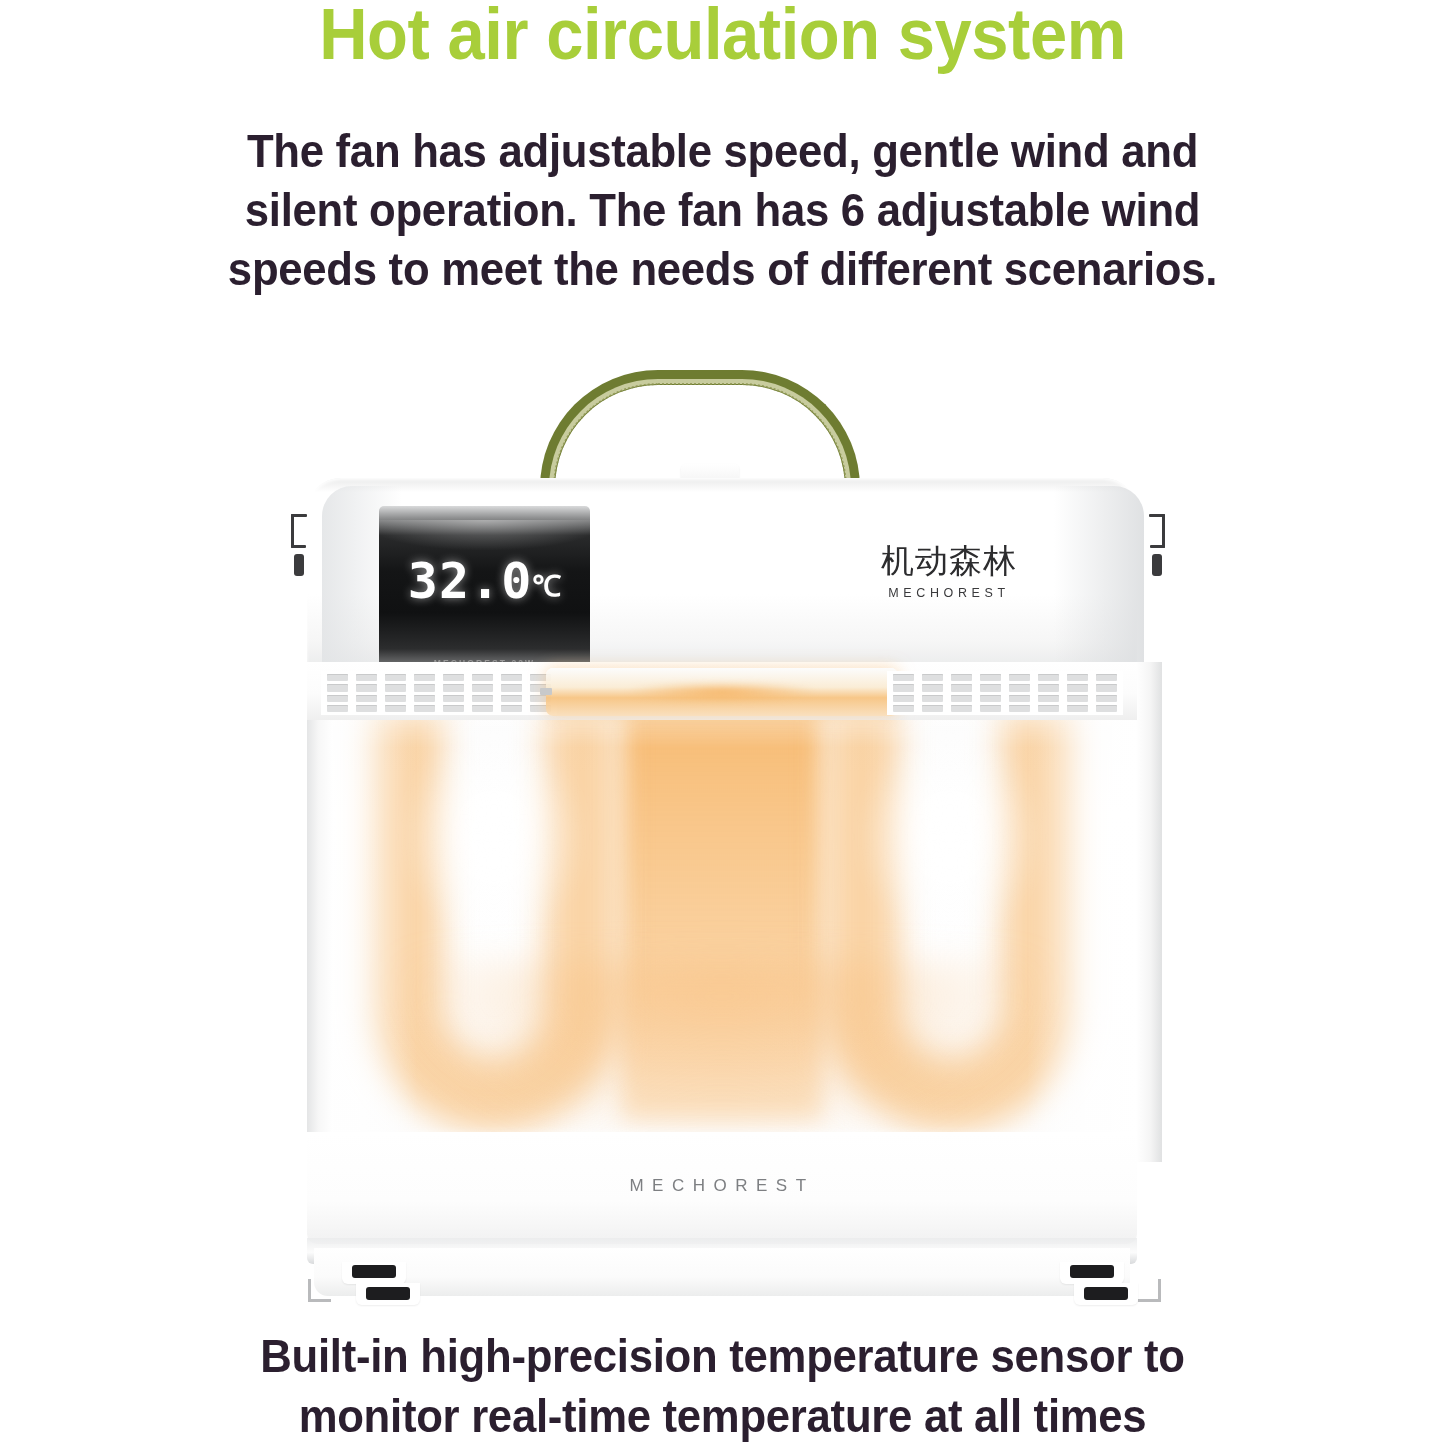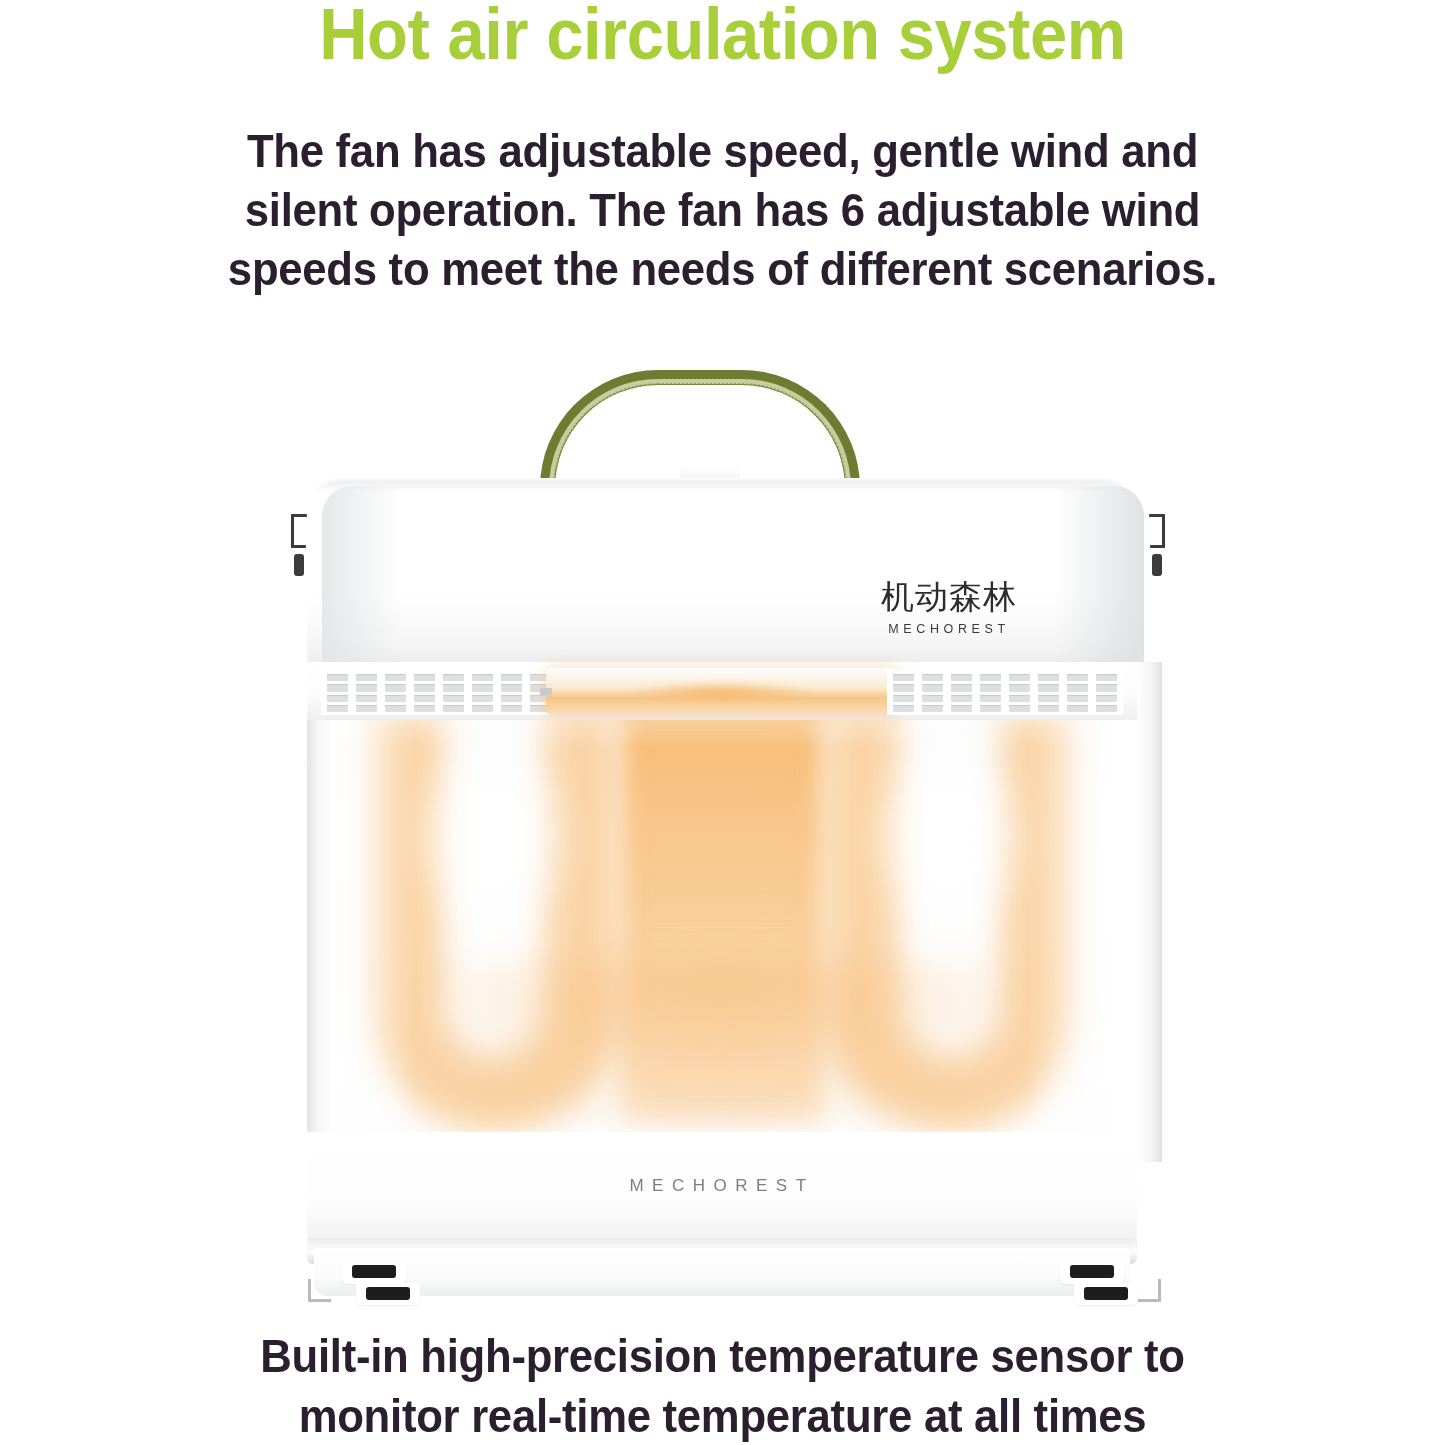--- a/index.html
+++ b/index.html
@@ -195,21 +195,20 @@
     white-space: nowrap;
   }
 
   
   .brand {
     position: absolute;
     left: 592px;
     top: 182px;
     width: 190px;
     text-align: center;
-    margin-top: 36px;
   }
   .brand-cn {
     font-family: "DejaVu Sans", sans-serif;
     font-size: 33px;
     line-height: 1;
     color: #2c2c2e;
     letter-spacing: 1px;
     white-space: nowrap;
   }
   .brand-en {
@@ -453,20 +452,27 @@
       <div class="handle-strap"></div>
       <div class="handle-stitch"></div>
       <div class="handle-stitch2"></div>
     </div>
     <div class="handle-anchor"></div>
 
     <div class="lid"></div>
     <div class="lid-sheen"></div>
     <div class="lid-sheen-r"></div>
 
+    <div class="screen">
+      <div class="screen-glow"></div>
+      <div class="readout">
+        <span>32.0</span><span class="unit">℃</span>
+      </div>
+      <div class="screen-sub">MECHOREST 22W</div>
+    </div>
 
     <div class="brand">
       <div class="brand-cn">机动森林</div>
       <div class="brand-en">MECHOREST</div>
     </div>
 
     <div class="clip clip-l">
       <i class="a"></i>
         <i class="b"></i>
         <i class="c"></i>

